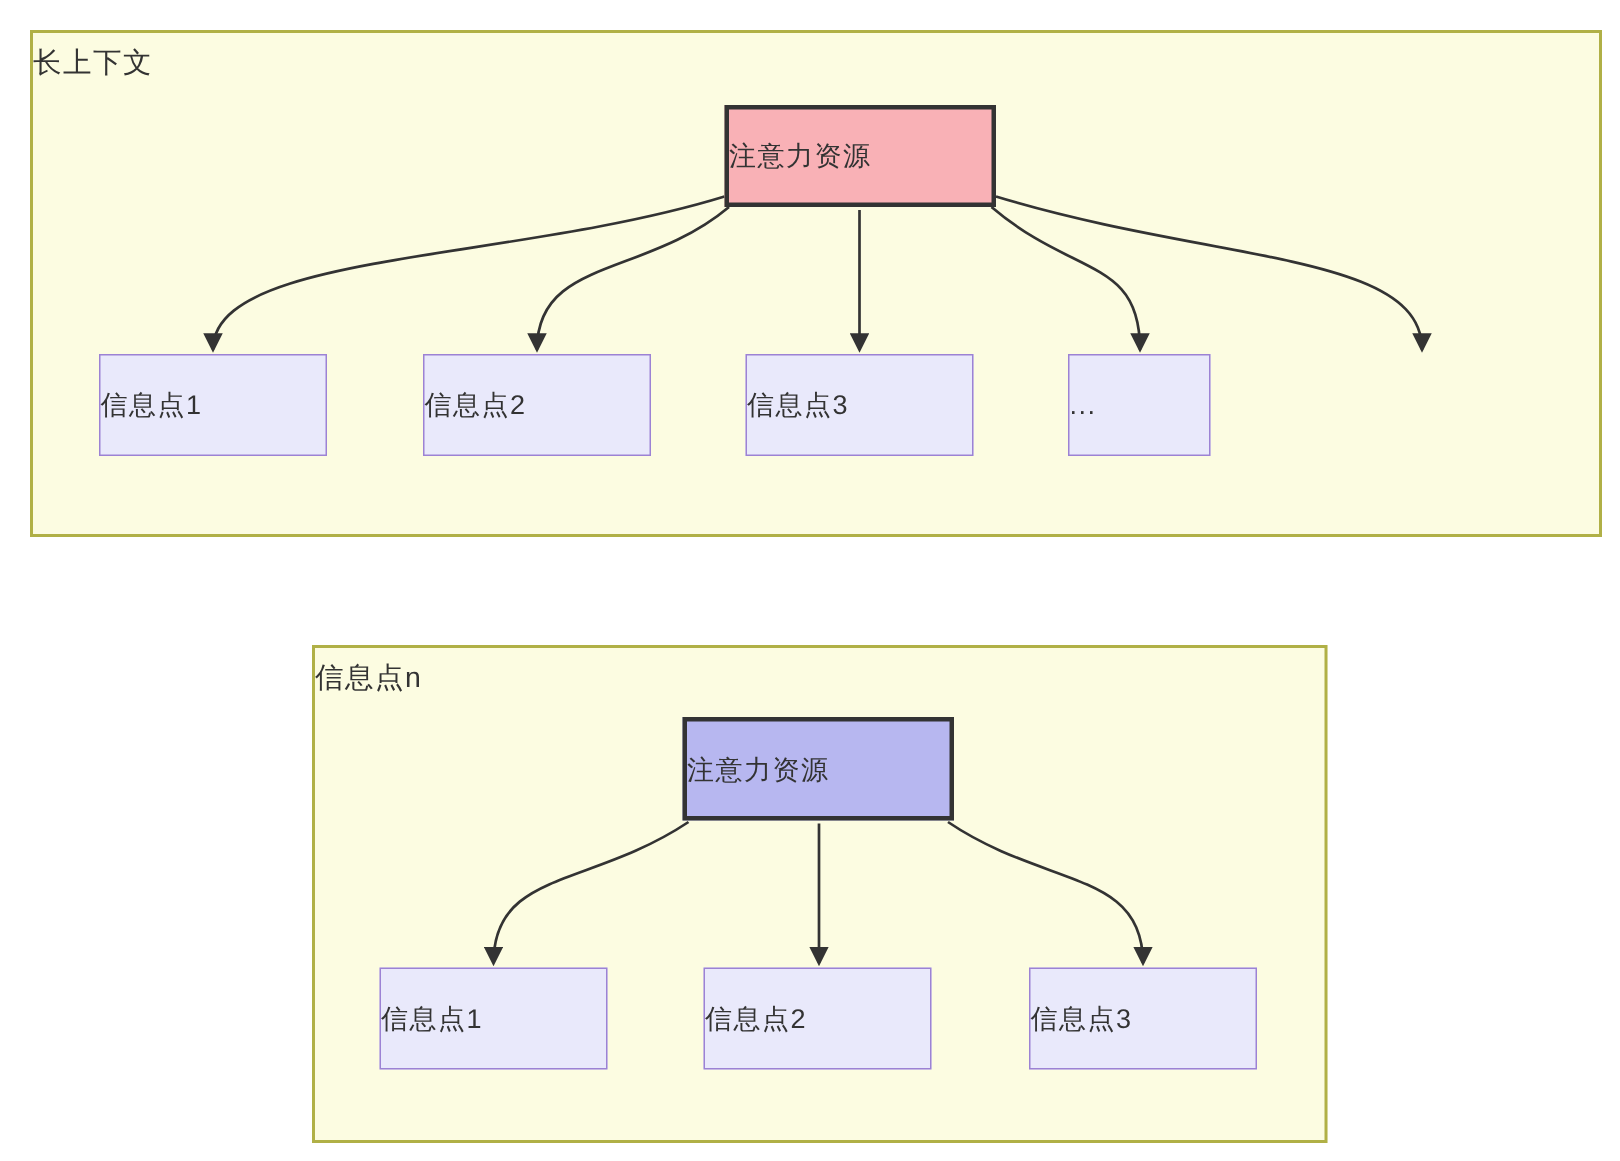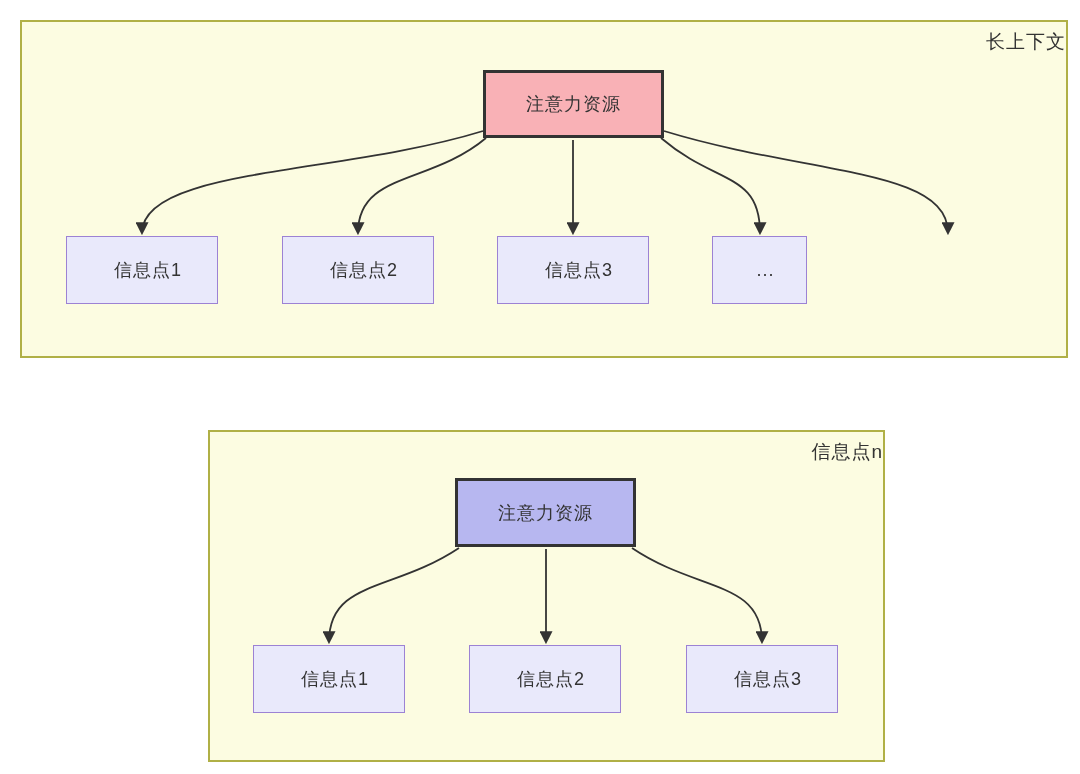--- a/index.html
+++ b/index.html
@@ -19,42 +19,40 @@
     position: absolute;
     background: #fcfce1;
     border: 2px solid #b0b046;
   }
   .panel-long  { left: 20px;  top: 20px;  width: 1048px; height: 338px; }
   .panel-short { left: 208px; top: 430px; width: 677px;  height: 332px; }
   .panel-title {
     position: absolute;
     top: 7px; left: 0;
     width: 100%;
-    text-align: right;
+    text-align: left;
     font-size: 19px;
     color: #333333;
     letter-spacing: 1px;
   }
   .box {
     position: absolute;
     display: flex;
     align-items: center;
-    justify-content: center;
     font-size: 18px;
     color: #333333;
     letter-spacing: 1px;
     text-align: center;
   }
   .attn { border: 3px solid #333333; }
   .attn-long  { background: #f9b1b6; left: 483px; top: 70px;  width: 181px; height: 68px; }
   .attn-short { background: #b7b7f0; left: 455px; top: 478px; width: 181px; height: 69px; }
   .info {
     background: #e9e9fb;
     border: 1.5px solid #9c82d4;
-    padding-left: 12px;
   }
   
   .li1 { left: 66px;  top: 236px; width: 152px; height: 68px; }
   .li2 { left: 282px; top: 236px; width: 152px; height: 68px; }
   .li3 { left: 497px; top: 236px; width: 152px; height: 68px; }
   .li4 { left: 712px; top: 236px; width: 95px;  height: 68px; }
   .li5 { left: 872px; top: 236px; width: 152px; height: 68px; }
   
   .si1 { left: 253px; top: 645px; width: 152px; height: 68px; }
   .si2 { left: 469px; top: 645px; width: 152px; height: 68px; }

